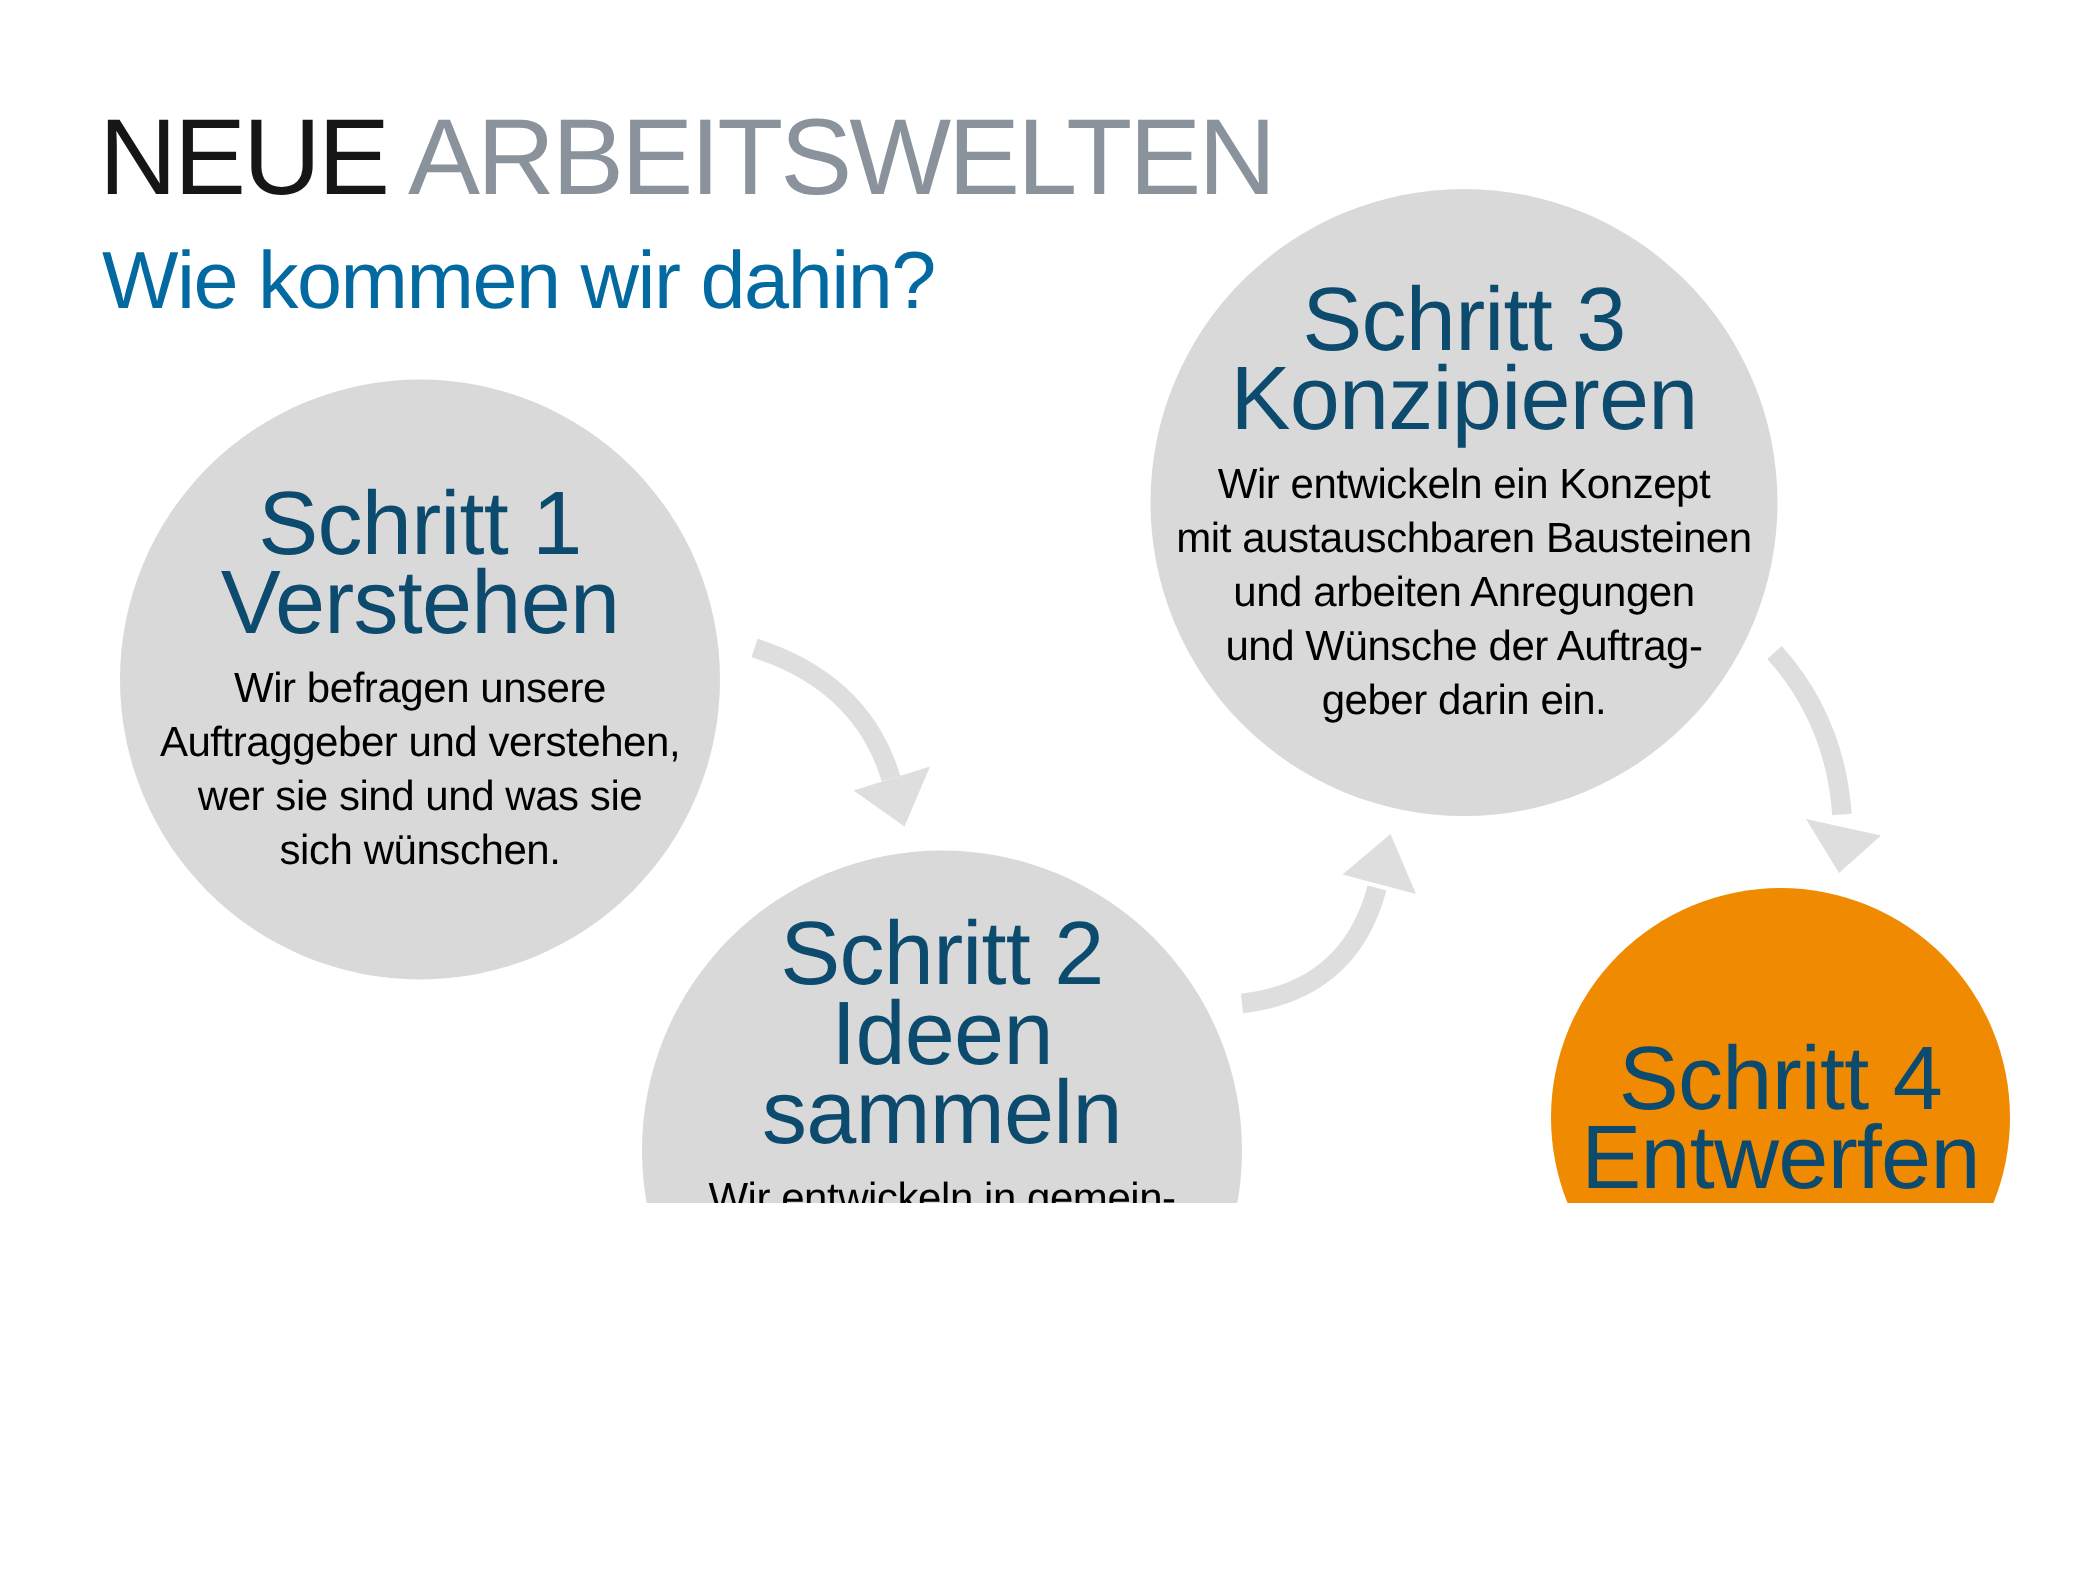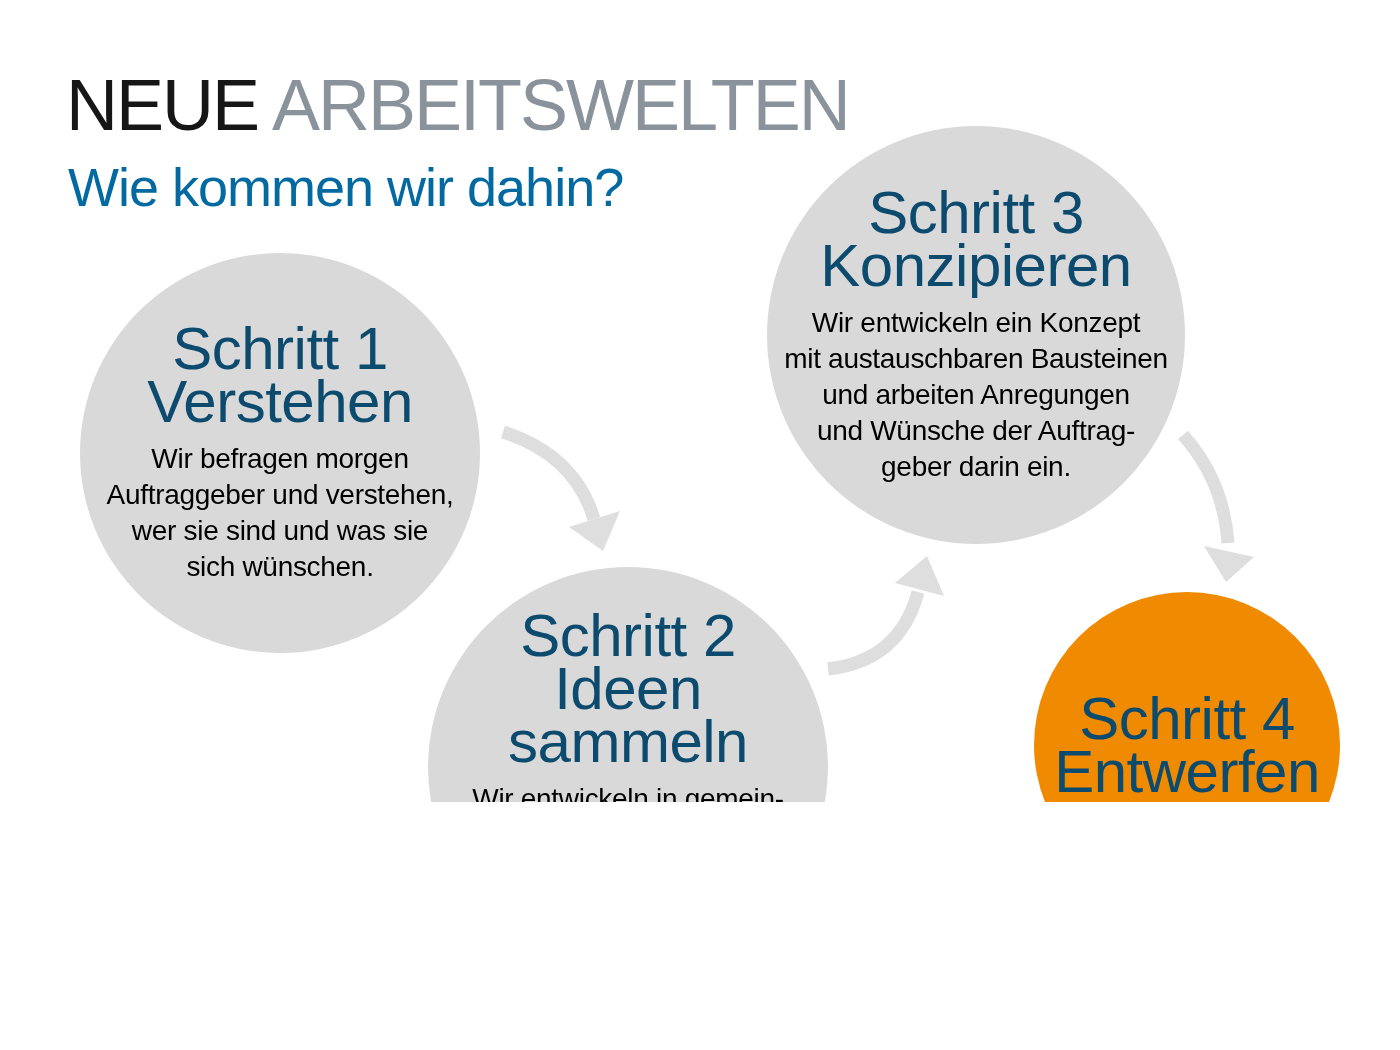--- a/index.html
+++ b/index.html
@@ -121,21 +121,21 @@
     </g>
     <g>
       <path d="M 1183 435 C 1210 465 1225 502 1228 543"></path>
       <polygon points="1204,546 1254,557 1226,582"></polygon>
     </g>
   </svg>
 
   <div class="circle step1">
     <div class="step-label">Schritt 1</div>
     <div class="step-name">Verstehen</div>
-    <div class="step-description">Wir befragen morgen
+    <div class="step-description">Wir befragen unsere
 Auftraggeber und verstehen,
 wer sie sind und was sie
 sich wünschen.</div>
   </div>
 
   <div class="circle step2">
     <div class="step-label">Schritt 2</div>
     <div class="step-name">Ideen sammeln</div>
     <div class="step-description">Wir entwickeln in gemein-
 samen Workshops eine

